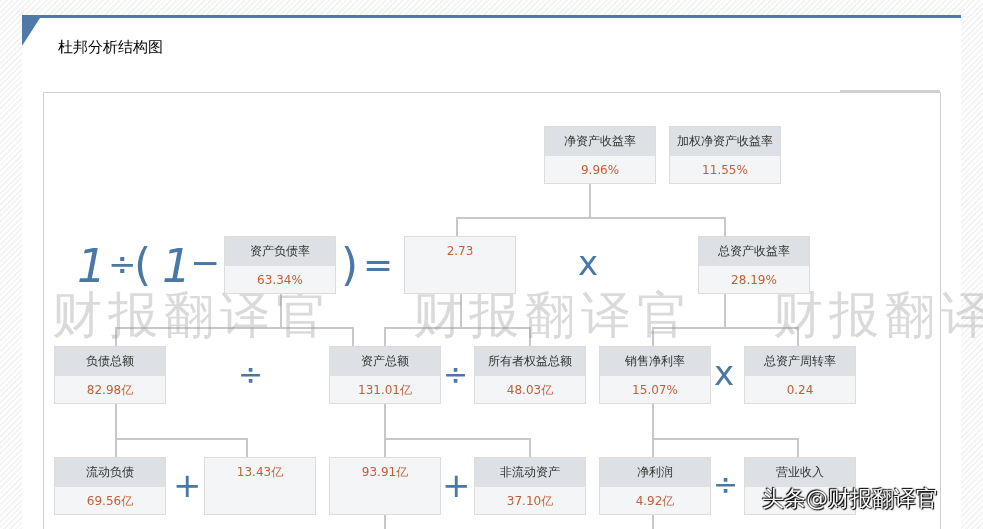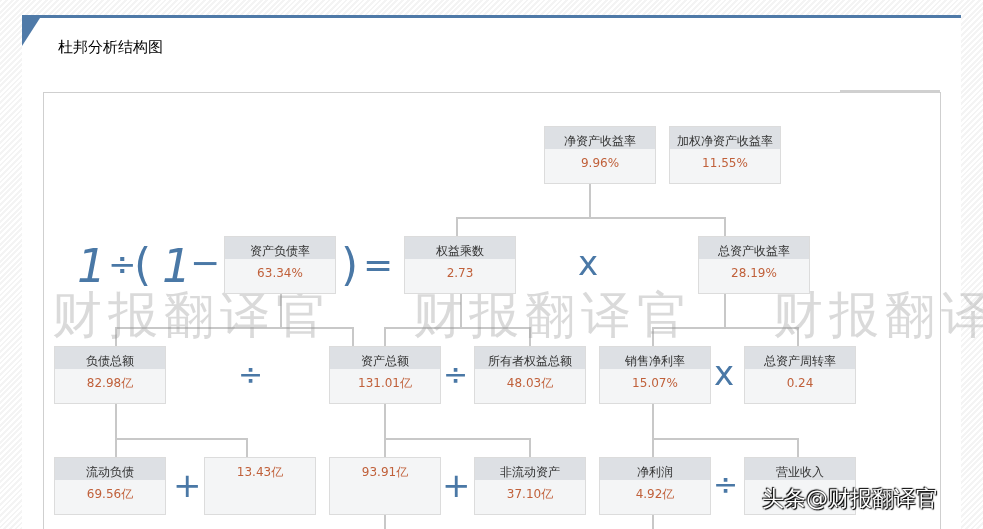--- a/index.html
+++ b/index.html
@@ -24,21 +24,21 @@
     border-left:1px solid #cfcfcf; border-right:1px solid #cfcfcf; border-top:1px solid #cfcfcf;
   }
   .frame-tab {
     position:absolute; left:840px; top:90px; width:100px; height:2px; background:#d0d0d0;
   }
   .node {
     position:absolute; width:112px; height:58px; border:1px solid #dcdcdc; background:#f4f5f6;
     box-sizing:border-box;
   }
   .node .lbl {
-    height:22px; line-height:29px; background:#dde0e4; text-align:center;
+    height:29px; line-height:29px; background:#dde0e4; text-align:center;
     font-size:12px; color:#333;
   }
   .node .val {
     height:16px; line-height:28px; text-align:center; font-size:12px; color:#c0603a;
   }
   .line { position:absolute; background:#c8c8c8; }
   .op {
     position:absolute; color:#4a78a6; font-family:"DejaVu Sans", sans-serif; line-height:1;
   }
   .watermark {
@@ -115,21 +115,20 @@
 <div class="op" style="left:134px;top:243px;font-size:44px">(</div>
 <div class="op" style="left:162px;top:243px;font-size:46px;font-style:italic">1</div>
 <div class="op" style="left:190px;top:245px;font-size:36px">−</div>
 <div class="node" style="left:224px;top:236px">
   <div class="lbl">资产负债率</div>
   <div class="val">63.34%</div>
 </div>
 <div class="op" style="left:341px;top:243px;font-size:44px">)</div>
 <div class="op" style="left:363px;top:247px;font-size:36px">=</div>
 <div class="node" style="left:404px;top:236px">
-  <div class="lbl">权益乘数</div>
   <div class="val">2.73</div>
 </div>
 <div class="op" style="left:578px;top:246px;font-size:34px">x</div>
 <div class="node" style="left:698px;top:236px">
   <div class="lbl">总资产收益率</div>
   <div class="val">28.19%</div>
 </div>
 
 <div class="node" style="left:54px;top:346px">
   <div class="lbl">负债总额</div>

